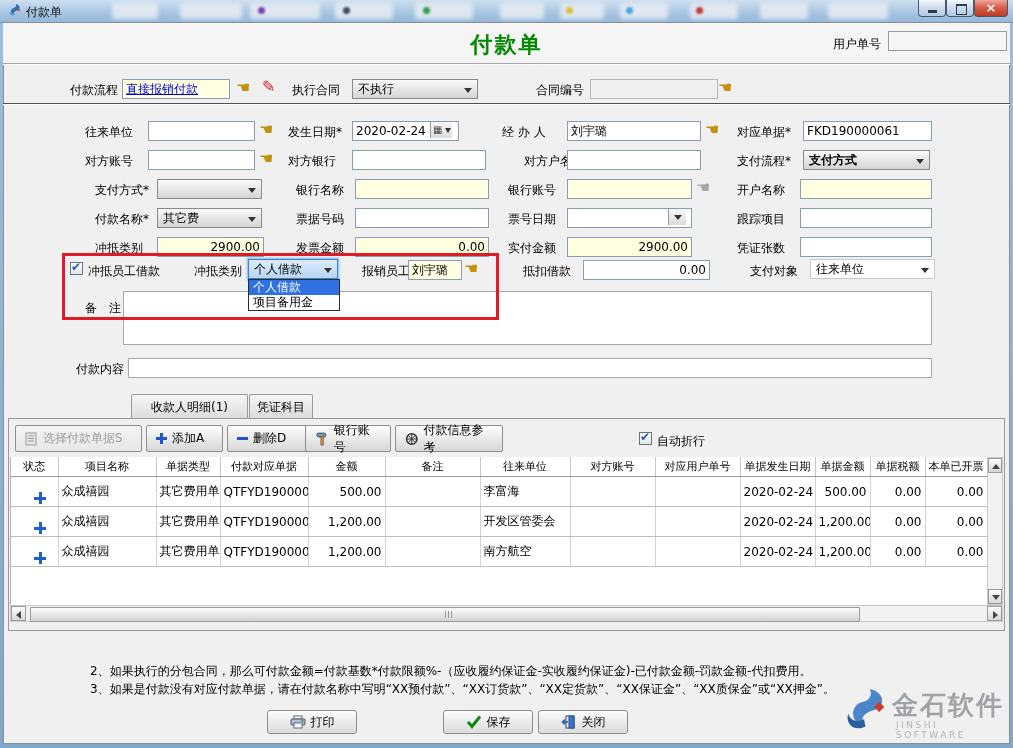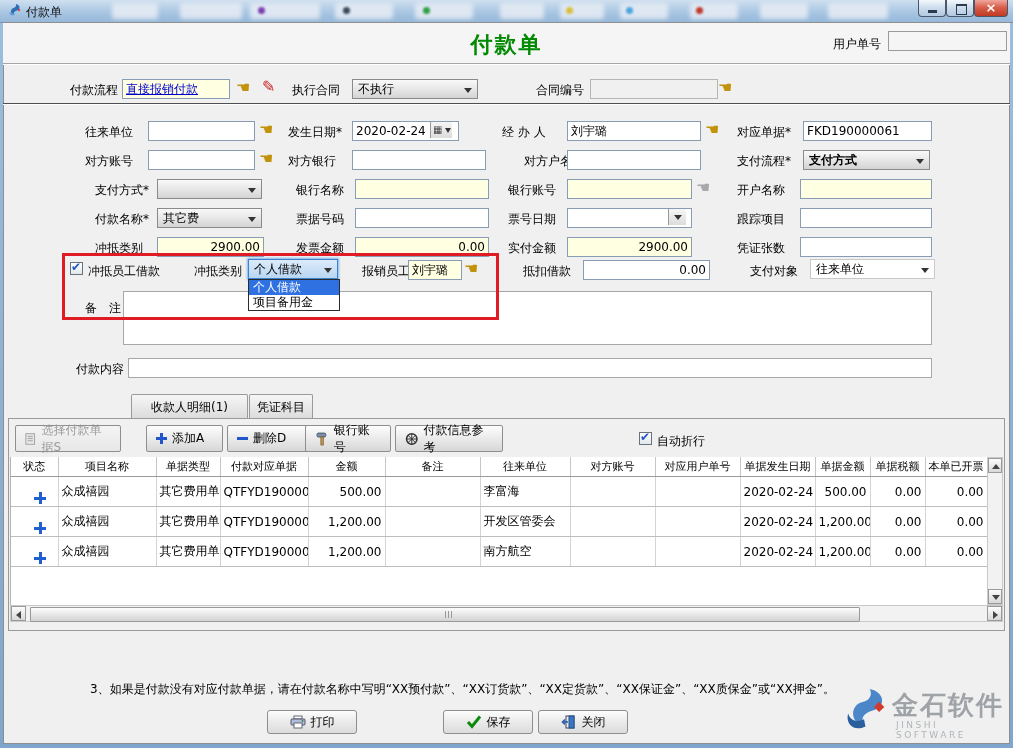--- a/index.html
+++ b/index.html
@@ -205,21 +205,21 @@
   <div class="redbox"></div>
 
   <span class="lbl" style="left:76px;top:361px">付款内容</span>
   <div class="fld" style="left:128px;top:358px;width:796px;border-color:#a8a8a8"></div>
 
   <div class="tab" style="left:131px;width:117px">收款人明细(1)</div>
   <div class="tab" style="left:249px;width:64px">凭证科目</div>
 
   <div class="panel">
 
-    <div class="tbtn dis" style="left:6px;width:106px">
+    <div class="tbtn dis" style="left:6px;width:127px">
       <svg width="13" height="14" viewBox="0 0 13 14">
           <rect x="1" y="1" width="10" height="12" fill="#e8e8e8" stroke="#9a9a9a"></rect>
           <line x1="3" y1="4" x2="9" y2="4" stroke="#9a9a9a"></line>
           <line x1="3" y1="6.5" x2="9" y2="6.5" stroke="#9a9a9a"></line>
           <line x1="3" y1="9" x2="9" y2="9" stroke="#9a9a9a"></line>
         </svg>
       <span>选择付款单据S</span>
     </div>
     <div class="tbtn" style="left:137px;width:77px">
         <span class="plusico"></span>
@@ -346,20 +346,21 @@
         </div>
       <div class="hthumb">
           <span class="grip"></span>
         </div>
       <div class="sbbtn" style="left:976px;top:0;width:15px;height:15px">
           <span class="tri-r"></span>
         </div>
     </div>
   </div>
 
+  <div class="note" style="left:90px;top:663px">2、如果执行的分包合同，那么可付款金额=付款基数*付款限额%-（应收履约保证金-实收履约保证金)-已付款金额-罚款金额-代扣费用。</div>
   <div class="note" style="left:90px;top:681px">3、如果是付款没有对应付款单据，请在付款名称中写明“XX预付款”、“XX订货款”、“XX定货款”、“XX保证金”、“XX质保金”或“XX押金”。</div>
 
   <div class="fbtn" style="left:267px">
     <svg width="16" height="14" viewBox="0 0 16 14">
         <rect x="4" y="1" width="8" height="3" fill="#fff" stroke="#667"></rect>
         <rect x="1" y="4" width="14" height="6" rx="1" fill="#aebedc" stroke="#556"></rect>
         <rect x="4" y="8" width="8" height="5" fill="#fff" stroke="#667"></rect>
         <circle cx="12.5" cy="6" r="0.9" fill="#3a7d3a"></circle>
       </svg>
     <span>打印</span>

